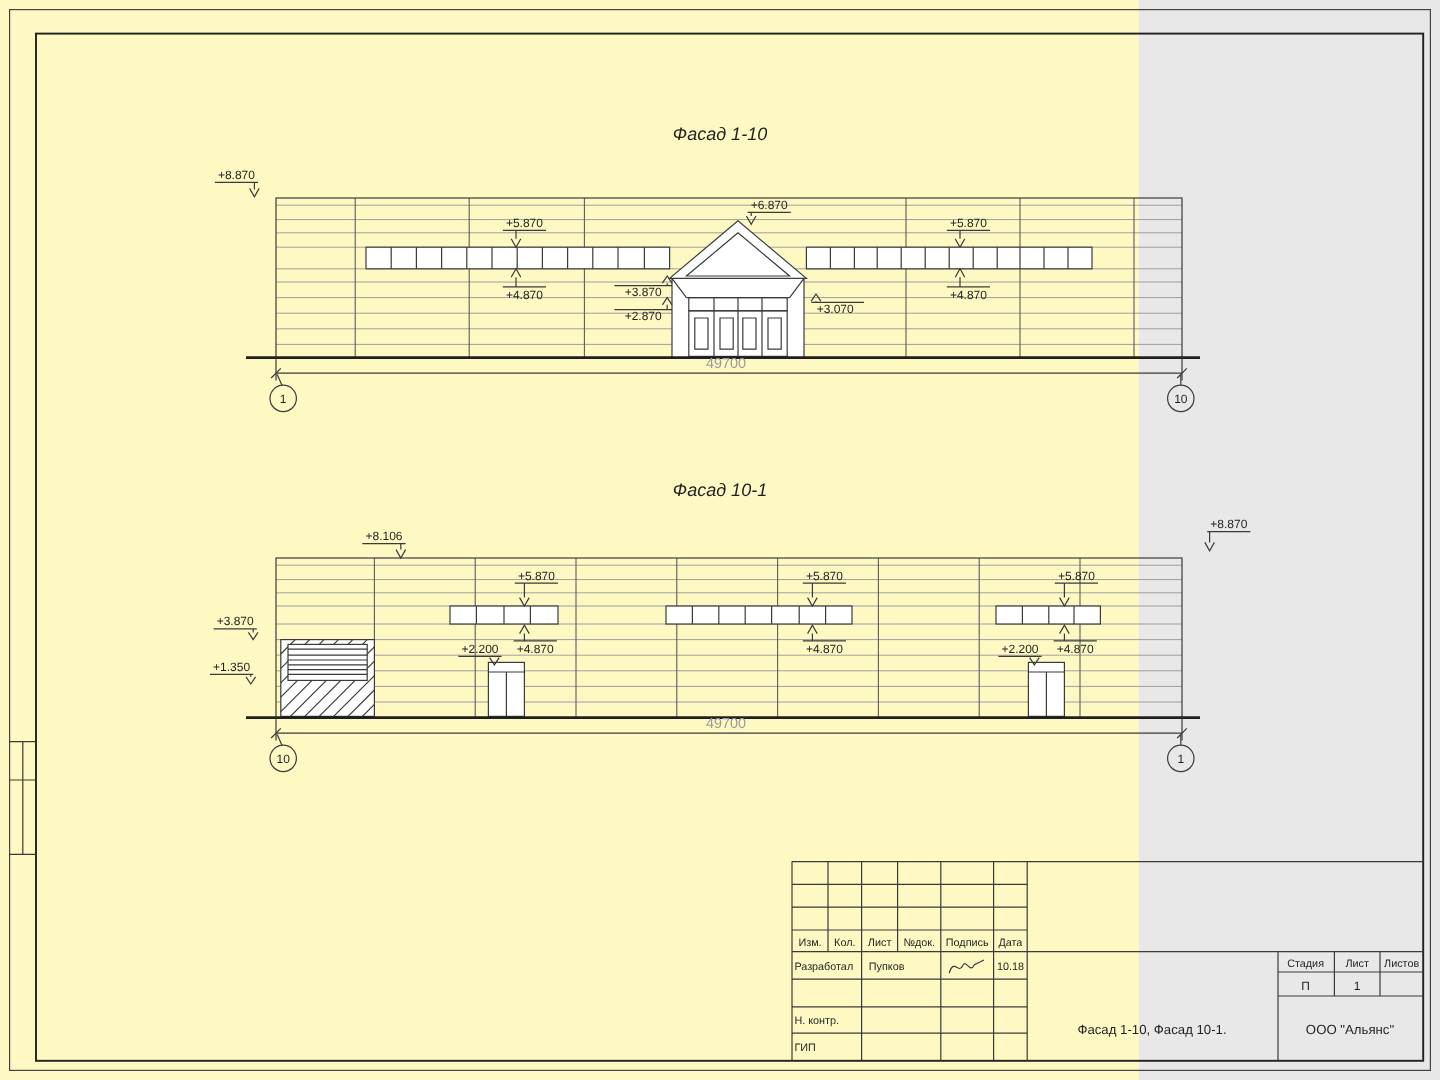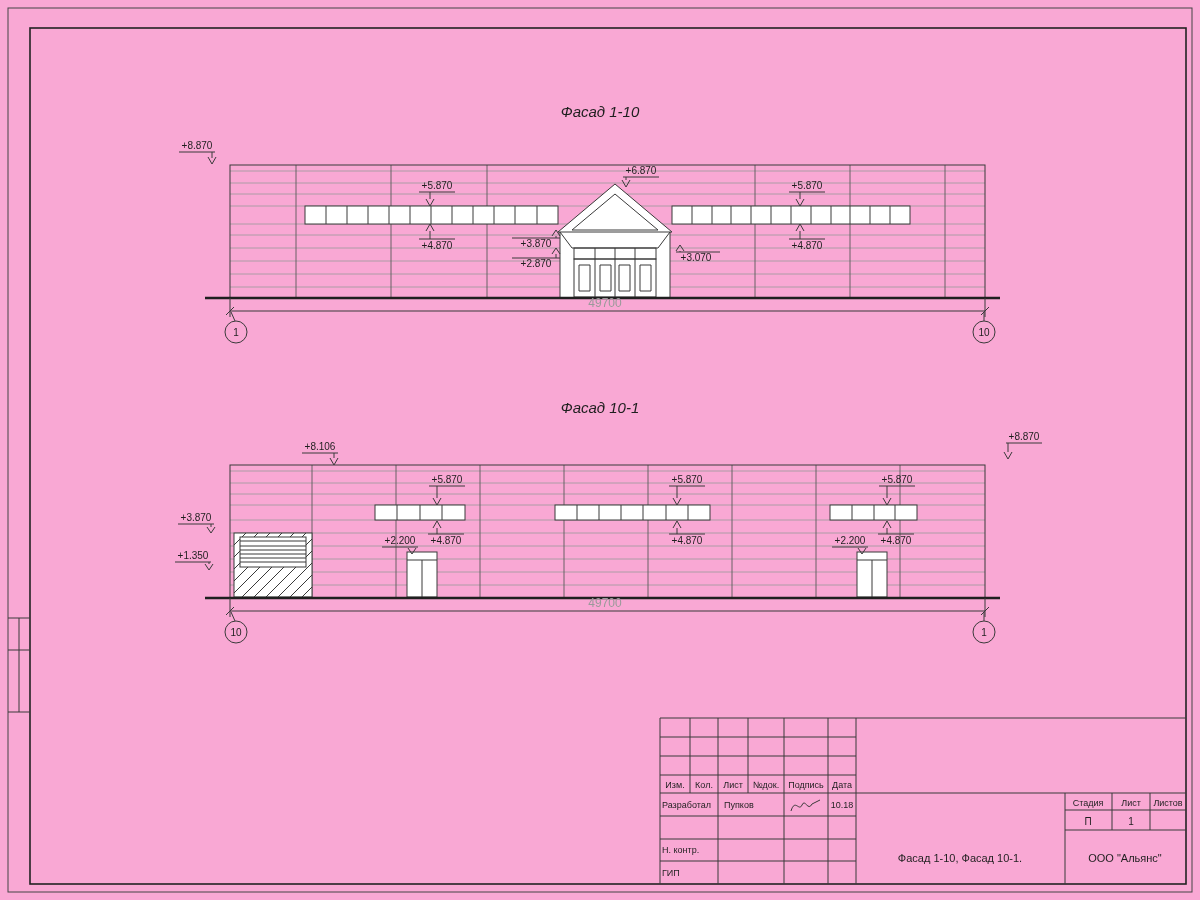--- a/index.html
+++ b/index.html
@@ -1,16 +1,16 @@
 <!DOCTYPE html>
 <html><head>
 <meta charset="utf-8">
 <style>
   html,body { margin:0; padding:0; background:#e8e8e8; }
-  .sheet { width:1200px; height:900px; background:#f9a8d4; position:relative; }
+  .sheet { width:949px; height:900px; background:#fef9c3; position:relative; }
   svg { display:block; }
   .ln  { stroke:#3a3a3a; stroke-width:1; fill:none; }
   .lt  { stroke:#9b9b9b; stroke-width:0.8; fill:none; }
   .md  { stroke:#5a5a5a; stroke-width:0.9; fill:none; }
   .thick { stroke:#1f1f1f; stroke-width:2.4; fill:none; }
   .wf  { fill:#ffffff; stroke:#3a3a3a; stroke-width:1; }
   .mask { fill:#ffffff; stroke:none; }
   .frame-outer { fill:none; stroke:#444; stroke-width:1; }
   .frame-inner { fill:none; stroke:#222; stroke-width:1.6; }
   text { font-family:"Liberation Sans", sans-serif; fill:#1f1f1f; }

